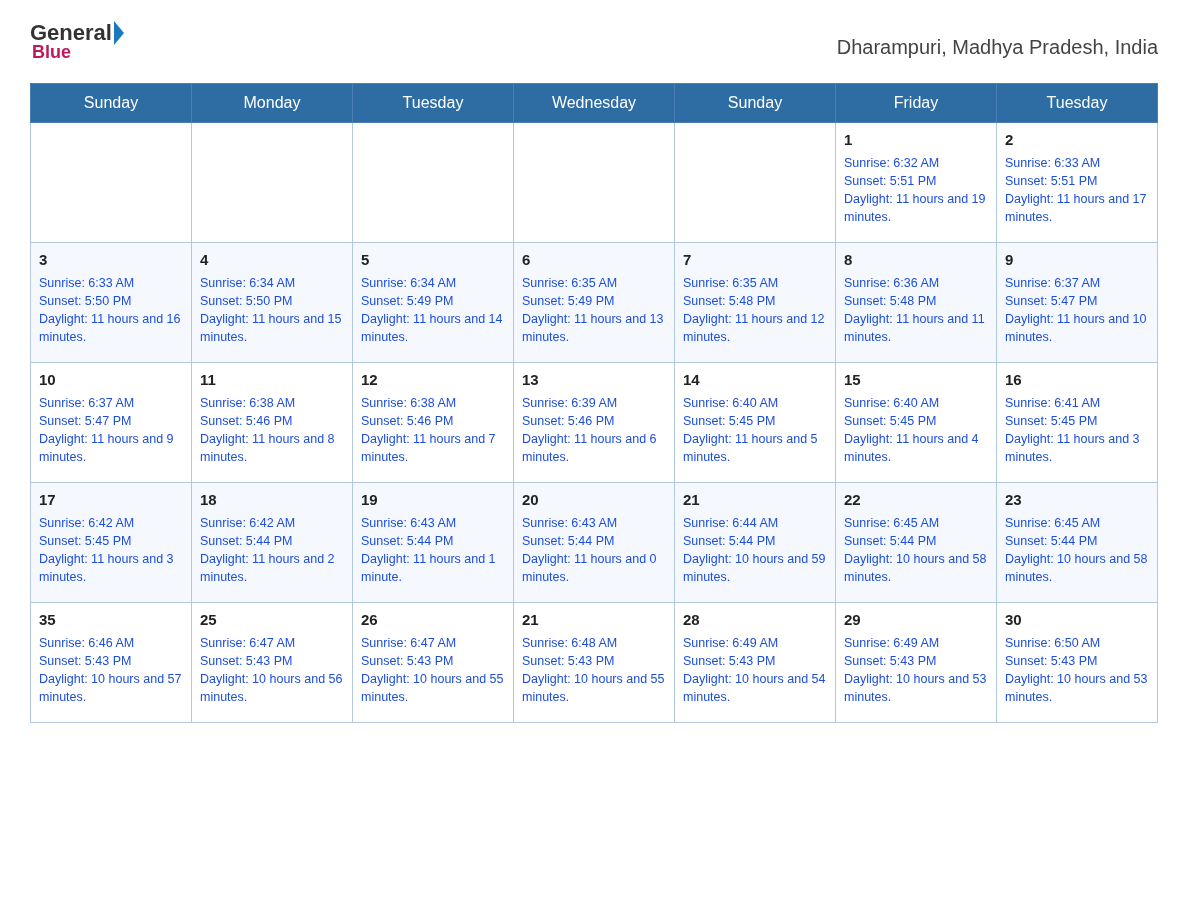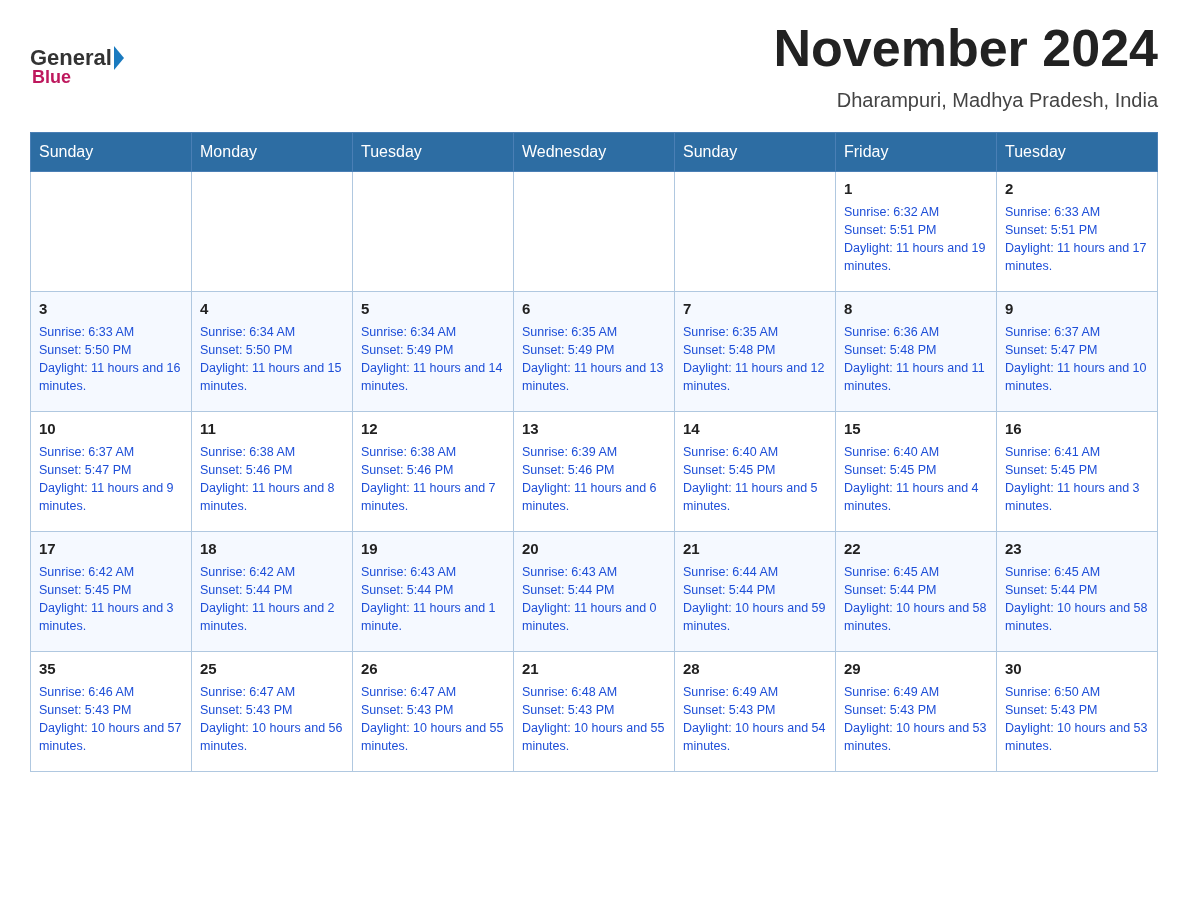--- a/index.html
+++ b/index.html
@@ -61,21 +61,21 @@
       width: 100%;
       border-collapse: collapse;
       border: 1px solid #5a8fc2;
     }
     .calendar th {
       background-color: #2d6da3;
       color: #fff;
       font-size: 16px;
       font-weight: normal;
       padding: 10px 8px;
-      text-align: left;
+      text-align: center;
       border: 1px solid #4a7fb5;
     }
     .calendar td {
       vertical-align: top;
       width: calc(100% / 7);
       padding: 6px 8px;
       border: 1px solid #b0c8e0;
       font-size: 12.5px;
       color: #333;
       line-height: 1.45;
@@ -107,21 +107,20 @@
 
 <div class="header">
   <div class="logo">
     <div class="logo-text">
       <span>General</span>
       <span class="logo-triangle"></span>
     </div>
     <div class="logo-subtitle">Blue</div>
   </div>
   <div class="title-section">
-    <div class="month-title">November 2024</div>
     <div class="location">Dharampuri, Madhya Pradesh, India</div>
   </div>
 </div>
 
 <table class="calendar">
   <thead>
     <tr>
     <th>Sunday</th>
         <th>Monday</th>
         <th>Tuesday</th>

